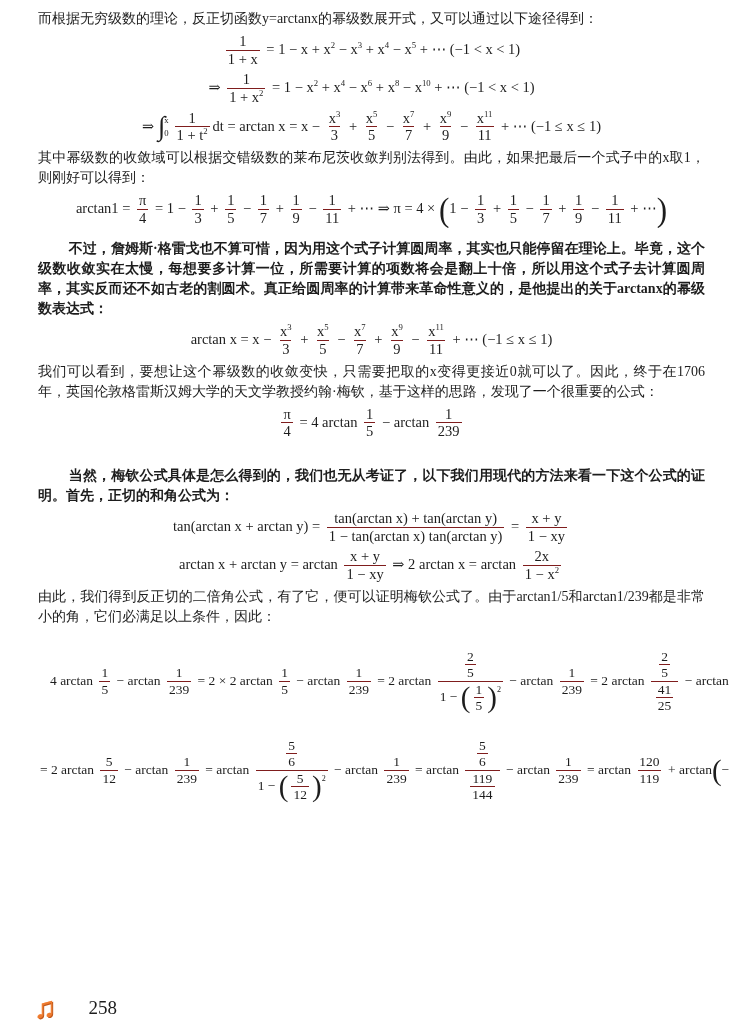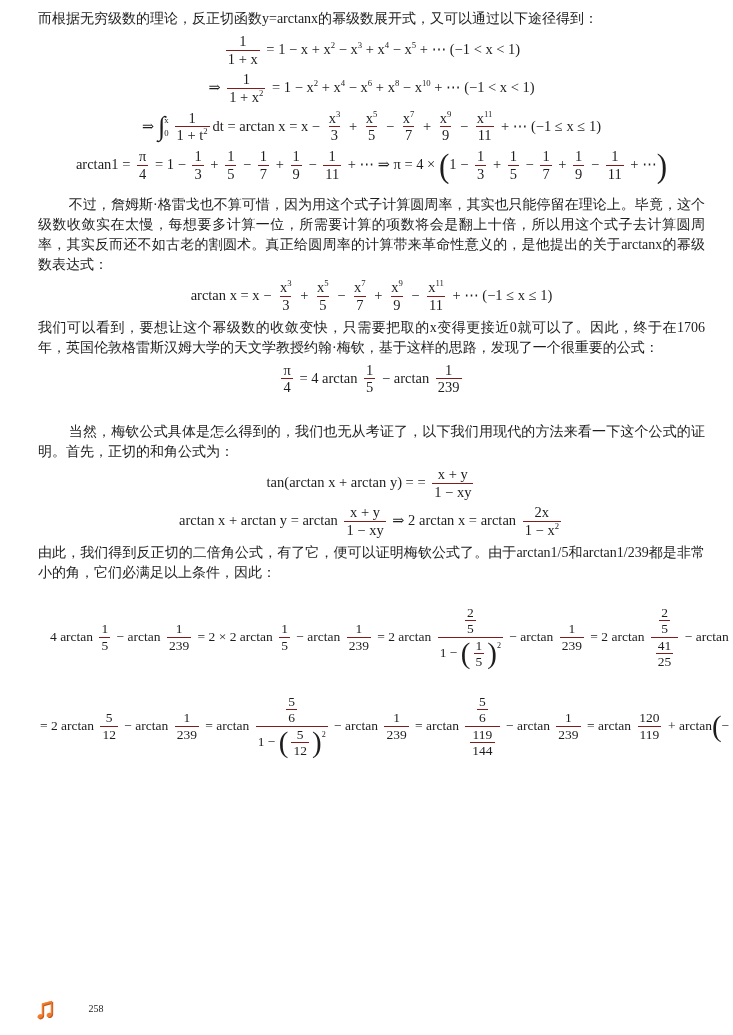--- a/index.html
+++ b/index.html
@@ -6,21 +6,21 @@
   body{
     width:733px;height:1035px;background:#ffffff;color:#1d1d1d;
     font-family:"Liberation Serif","DejaVu Serif",serif;
     position:relative;overflow:hidden;
   }
   .doc{
     padding:9px 28px 0 38px;
     font-size:14px;line-height:20px;text-align:justify;
   }
   .para{margin:0;}
-  .para.ind{text-indent:2.2em;}
+  .para.ind{text-indent:2.2em;font-weight:bold;}
   [data-name="paragraph-gregory-slow"]{margin-top:13px;}
   [data-name="paragraph-proof-intro"]{margin-top:26px;}
   .formula{
     text-align:center;font-size:14.5px;line-height:1.25;
     margin:4px 0;white-space:nowrap;
   }
   
   .frac{
     display:inline-flex;flex-direction:column;align-items:center;
     vertical-align:middle;margin:0 3px;line-height:1.15;
@@ -47,21 +47,21 @@
   [data-name="derivation-line-2"]{padding-left:2px;margin-top:24px;}
   
   .footer{
     position:absolute;left:34px;bottom:12px;
     display:flex;align-items:center;gap:32px;
   }
   .note-icon{
     font-size:30px;line-height:1;color:#ee7b2f;
     text-shadow:1px 1px 0 #c2581a, -0.5px -0.5px 0 #ffb27a;
   }
-  .page-num{font-size:10px;color:#1d1d1d;}
+  .page-num{font-size:19px;color:#1d1d1d;}
 </style>
 </head>
 <body>
 
 <div class="doc" data-name="page-content">
     <p data-name="paragraph-intro" class="para">而根据无穷级数的理论，反正切函数y=arctanx的幂级数展开式，又可以通过以下途径得到：</p>
     <div data-name="formula-geometric-series" class="formula"><span class="frac" data-name="fraction">
         <span class="num">1</span>
         <span class="den">1 + x</span>
       </span> = 1 − x + x<sup>2</sup> − x<sup>3</sup> + x<sup>4</sup> − x<sup>5</sup> + ⋯ (−1 &lt; x &lt; 1)</div>
@@ -87,20 +87,21 @@
       </span> − <span class="frac" data-name="fraction">
         <span class="num">x<sup>7</sup></span>
         <span class="den">7</span>
       </span> + <span class="frac" data-name="fraction">
         <span class="num">x<sup>9</sup></span>
         <span class="den">9</span>
       </span> − <span class="frac" data-name="fraction">
         <span class="num">x<sup>11</sup></span>
         <span class="den">11</span>
       </span> + ⋯ (−1 ≤ x ≤ 1)</div>
+    <p data-name="paragraph-leibniz-test" class="para">其中幂级数的收敛域可以根据交错级数的莱布尼茨收敛判别法得到。由此，如果把最后一个式子中的x取1，则刚好可以得到：</p>
     <div data-name="formula-leibniz-pi" class="formula">arctan1 = <span class="frac" data-name="fraction">
         <span class="num">π</span>
         <span class="den">4</span>
       </span> = 1 − <span class="frac" data-name="fraction">
         <span class="num">1</span>
         <span class="den">3</span>
       </span> + <span class="frac" data-name="fraction">
         <span class="num">1</span>
         <span class="den">5</span>
       </span> − <span class="frac" data-name="fraction">
@@ -150,21 +151,24 @@
         <span class="num">π</span>
         <span class="den">4</span>
       </span> = 4 arctan <span class="frac" data-name="fraction">
         <span class="num">1</span>
         <span class="den">5</span>
       </span> − arctan <span class="frac" data-name="fraction">
         <span class="num">1</span>
         <span class="den">239</span>
       </span></div>
     <p data-name="paragraph-proof-intro" class="para ind">当然，梅钦公式具体是怎么得到的，我们也无从考证了，以下我们用现代的方法来看一下这个公式的证明。首先，正切的和角公式为：</p>
-    <div data-name="formula-tan-of-arctans" class="formula">tan(arctan x + arctan y) =  = <span class="frac" data-name="fraction">
+    <div data-name="formula-tan-of-arctans" class="formula">tan(arctan x + arctan y) = <span class="frac" data-name="fraction">
+        <span class="num">tan(arctan x) + tan(arctan y)</span>
+        <span class="den">1 − tan(arctan x) tan(arctan y)</span>
+      </span> = <span class="frac" data-name="fraction">
         <span class="num">x + y</span>
         <span class="den">1 − xy</span>
       </span></div>
     <div data-name="formula-arctan-addition" class="formula">arctan x + arctan y = arctan <span class="frac" data-name="fraction">
         <span class="num">x + y</span>
         <span class="den">1 − xy</span>
       </span> ⇒ 2 arctan x = arctan <span class="frac" data-name="fraction">
         <span class="num">2x</span>
         <span class="den">1 − x<sup>2</sup></span>
       </span></div>

